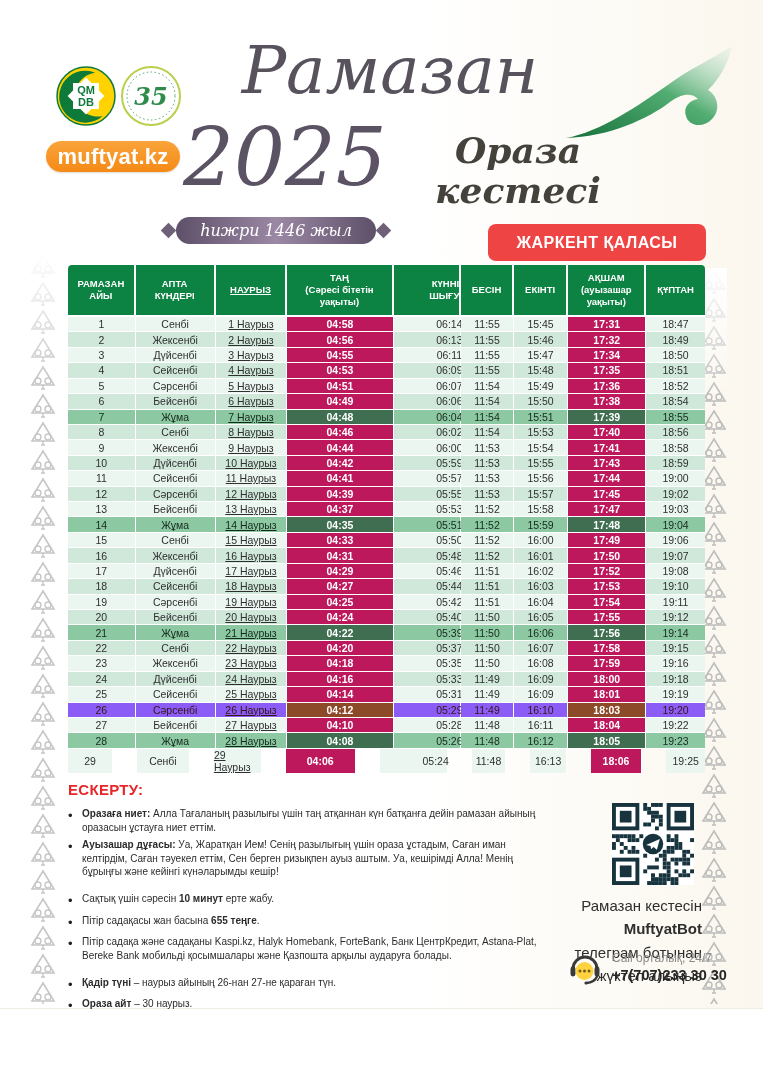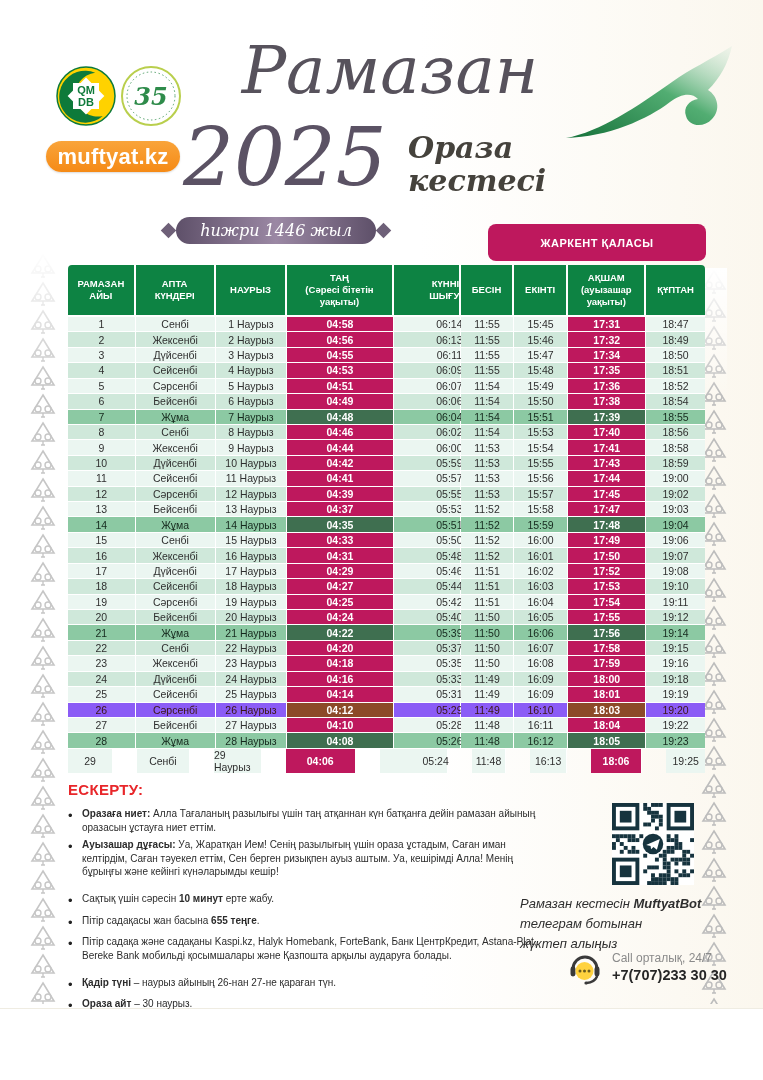--- a/index.html
+++ b/index.html
@@ -24,72 +24,72 @@
   .logo-35{left:121px;top:66px;}
   .badge{position:absolute;left:46px;top:141px;width:134px;height:31px;
     background:linear-gradient(180deg,#f9a43a,#f58a16);border-radius:16px;
     color:#fff;font-weight:bold;font-size:22px;display:flex;align-items:center;justify-content:center;
     letter-spacing:.2px;box-shadow:0 1px 2px rgba(0,0,0,.15);}
   
   .title-main{position:absolute;left:205px;top:38px;width:370px;text-align:center;
     font-family:"DejaVu Serif",serif;font-style:italic;font-size:66px;color:#57525c;line-height:1;}
   .title-year{position:absolute;left:183px;top:118px;width:200px;text-align:center;
     font-family:"DejaVu Serif",serif;font-style:italic;font-size:80px;color:#5b5264;line-height:1;}
-  .title-sub{position:absolute;left:408px;top:131px;width:220px;text-align:left;
-    font-family:"DejaVu Serif",serif;font-style:italic;font-weight:bold;font-size:30px;color:#45423c;line-height:1.1;}
+  .title-sub{position:absolute;left:408px;top:131px;width:220px;text-align:center;
+    font-family:"DejaVu Serif",serif;font-style:italic;font-weight:bold;font-size:36px;color:#45423c;line-height:1.1;}
   .ribbon{position:absolute;left:176px;top:217px;width:200px;height:27px;border-radius:14px;
     background:linear-gradient(90deg,#5e5069,#9b88a4 50%,#5e5069);
     color:#fff;display:flex;align-items:center;justify-content:center;
     font-family:"DejaVu Serif",serif;font-style:italic;font-size:16px;}
   .ribbon::before,.ribbon::after{content:"";position:absolute;top:8px;width:11px;height:11px;
     background:#6e6078;transform:rotate(45deg);}
   .ribbon::before{left:-13px;}
   .ribbon::after{right:-13px;}
   .wave{position:absolute;left:560px;top:40px;width:180px;height:120px;}
   
   .city-btn{position:absolute;left:488px;top:224px;width:218px;height:37px;border-radius:8px;
-    background:#be185d;color:#fff;font-weight:bold;font-size:11px;letter-spacing:.5px;
+    background:#ef4444;color:#fff;font-weight:bold;font-size:16px;letter-spacing:.5px;
     display:flex;align-items:center;justify-content:center;}
   
   .timetable{position:absolute;left:68px;top:265px;width:637px;}
   .t-head{display:flex;height:50px;}
   .t-head .cell{background:#0d8343;color:#fff;font-weight:bold;font-size:9.5px;line-height:1.25;
     display:flex;align-items:center;justify-content:center;text-align:center;white-space:pre-line;
     border-right:2px solid #fff;}
   .t-head .cell:first-child{border-top-left-radius:4px;}
   .t-head .cell:last-child{border-right:none;border-top-right-radius:4px;}
   .t-body{display:flex;flex-direction:column;height:456px;border-top:2px solid #fff;}
   .t-row{display:flex;flex:1;border-bottom:1.5px solid #fff;}
   .t-row:last-child{border-bottom:none;gap:24px;}
   .cell{box-sizing:border-box;}
   .t-row .cell{font-size:10.5px;color:#2f2f2f;display:flex;align-items:center;justify-content:center;
     border-right:1.5px solid #fff;}
   .t-row .cell:last-child{border-right:none;}
-  .c0{width:10.63%;} .c1{width:12.54%;} .c2{width:11.27%;} .c3{width:16.67%;}
+  .c0{width:10.63%;} .c1{width:12.54%;} .c2{width:11.27%;text-decoration:underline;} .c3{width:16.67%;}
   .c4{width:10.63%;padding-left:45px;} .c5{width:8.25%;}  .c6{width:8.57%;}  .c7{width:12.22%;} .c8{width:9.22%;}
   .t-row.light .cell{background:#ebf6f1;}
   .t-row.dark .cell{background:#cfe8da;}
   .t-row .cell.accent{background:#be185d;color:#fff;font-weight:bold;}
   .t-row.friday .cell{background:#8cc9a3;color:#15291d;}
   .t-row.friday .cell.accent{background:#3f6f50;color:#fff;}
   .t-row.qadir .cell{background:#8b5cf6;color:#3a1512;}
   .t-row.qadir .cell.accent{background:#8c4a28;color:#fff;}
   
   .notes{position:absolute;left:68px;top:781px;width:480px;}
   .notes-heading{color:#e8262a;font-weight:bold;font-size:15px;margin-bottom:9px;letter-spacing:.3px;}
   .note{display:flex;font-size:10px;line-height:1.36;color:#2c2c2c;margin-bottom:4px;}
   .note.gap{margin-bottom:13px;}
   .note .dot{flex:0 0 14px;}
   .note .dot::before{content:"\2022";font-size:13px;color:#222;}
   .note b{font-weight:bold;}
   
   .qr-wrap{position:absolute;left:612px;top:803px;width:82px;height:82px;}
   .qr-wrap svg{width:82px;height:82px;}
-  .tg-text{position:absolute;left:520px;top:894px;width:182px;text-align:left;
-    font-size:13px;color:#2e2e2e;line-height:1.55;font-style:italic;}
+  .tg-text{position:absolute;left:520px;top:894px;width:182px;text-align:right;
+    font-size:15px;color:#2e2e2e;line-height:1.55;}
   .call-row{position:absolute;left:566px;top:948px;display:flex;align-items:center;}
   .call-icon{width:38px;height:38px;flex:0 0 38px;}
   .call-texts{margin-left:8px;}
   .call-label{font-size:12px;color:#8a8a8a;}
   .call-phone{font-size:14.5px;font-weight:bold;color:#262626;margin-top:2px;}
 </style>
 </head>
 <body>
 
 <div class="paper"></div>

